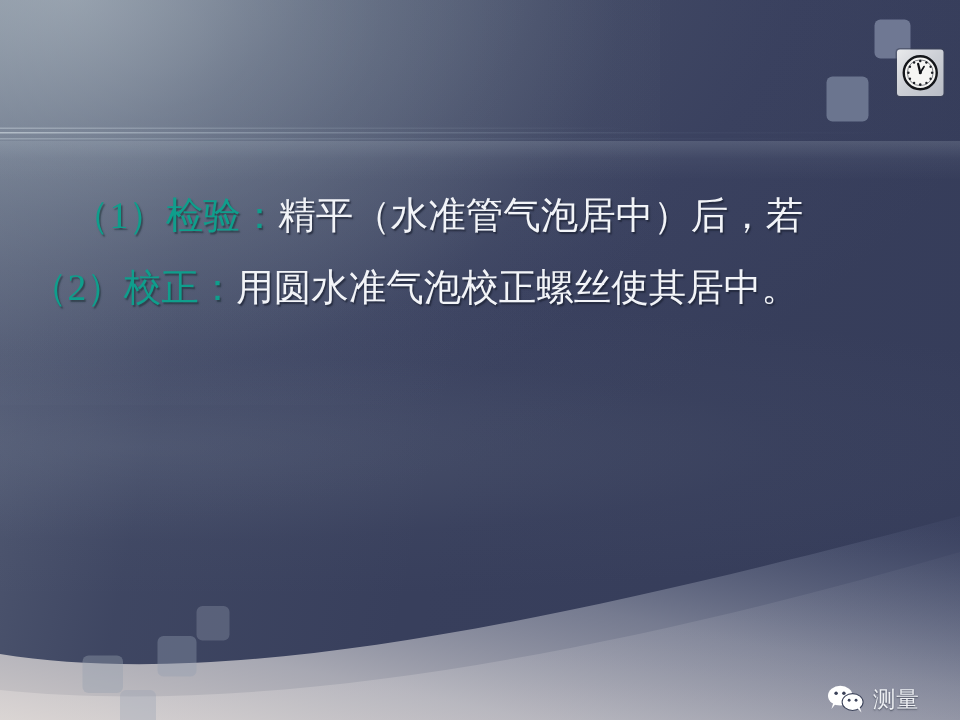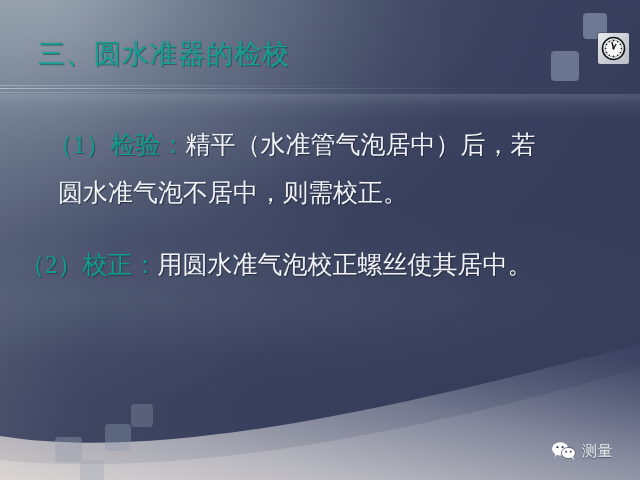--- a/index.html
+++ b/index.html
@@ -98,21 +98,21 @@
     position:absolute; left:598px; top:33px; width:31px; height:31px;
     background:linear-gradient(135deg,#e9eaec 0%,#cdd0d6 48%,#b9bdc6 100%);
     border-radius:2px;
     box-shadow:0 0 0 1px rgba(60,66,86,0.55);
     display:flex; align-items:center; justify-content:center;
   }
   .clock svg{ display:block; }
 
   
   .watermark{
-    position:absolute; left:551px; top:441px;
+    position:absolute; left:551px; top:456px;
     display:flex; align-items:center; gap:5px;
   }
   .wm-icon{ width:26px; height:20px; display:block; }
   .wm-text{
     font-size:15px; color:#eef0f4; letter-spacing:0.5px;
     font-family:"Liberation Sans", sans-serif;
     text-shadow:0 1px 1px rgba(20,26,42,0.6);
   }
 </style>
 </head>
@@ -176,25 +176,23 @@
         <circle cx="4.6" cy="12.5" r="0.8"></circle>
         <circle cx="5.6" cy="8.5" r="0.8"></circle>
         <circle cx="8.4" cy="5.7" r="0.8"></circle>
       </g>
       <line x1="12.5" y1="12.5" x2="11.1" y2="6.6" stroke="#101216" stroke-width="1.5" stroke-linecap="round"></line>
       <line x1="12.5" y1="12.5" x2="15.0" y2="8.4" stroke="#101216" stroke-width="1.2" stroke-linecap="round"></line>
       <circle cx="12.5" cy="12.5" r="1.0" fill="#101216"></circle>
     </svg>
   </div>
 
-  <div class="title">三、圆水准器的检校</div>
 
   <div class="body-block">
     <div class="bline l1"><span class="lbl">（1）检验：</span><span>精平（水准管气泡居中）后，若</span></div>
-    <div class="bline l2"><span>圆水准气泡不居中，则需校正。</span></div>
     <div class="bline l3"><span class="lbl">（2）校正：</span><span>用圆水准气泡校正螺丝使其居中。</span></div>
   </div>
 
   <div class="watermark">
     <svg class="wm-icon" viewBox="0 0 26 20" aria-hidden="true">
       <ellipse cx="9.2" cy="7.8" rx="8.2" ry="6.6" fill="#ffffff"></ellipse>
       <path d="M6.0 13.3 L3.3 16.6 L4.6 12.3 Z" fill="#ffffff"></path>
       <circle cx="6.4" cy="6.2" r="1.15" fill="#3a4158"></circle>
       <circle cx="11.6" cy="6.2" r="1.15" fill="#3a4158"></circle>
       <ellipse cx="17.4" cy="12.0" rx="7.0" ry="5.6" fill="#ffffff" stroke="#3a4158" stroke-width="0.7"></ellipse>

